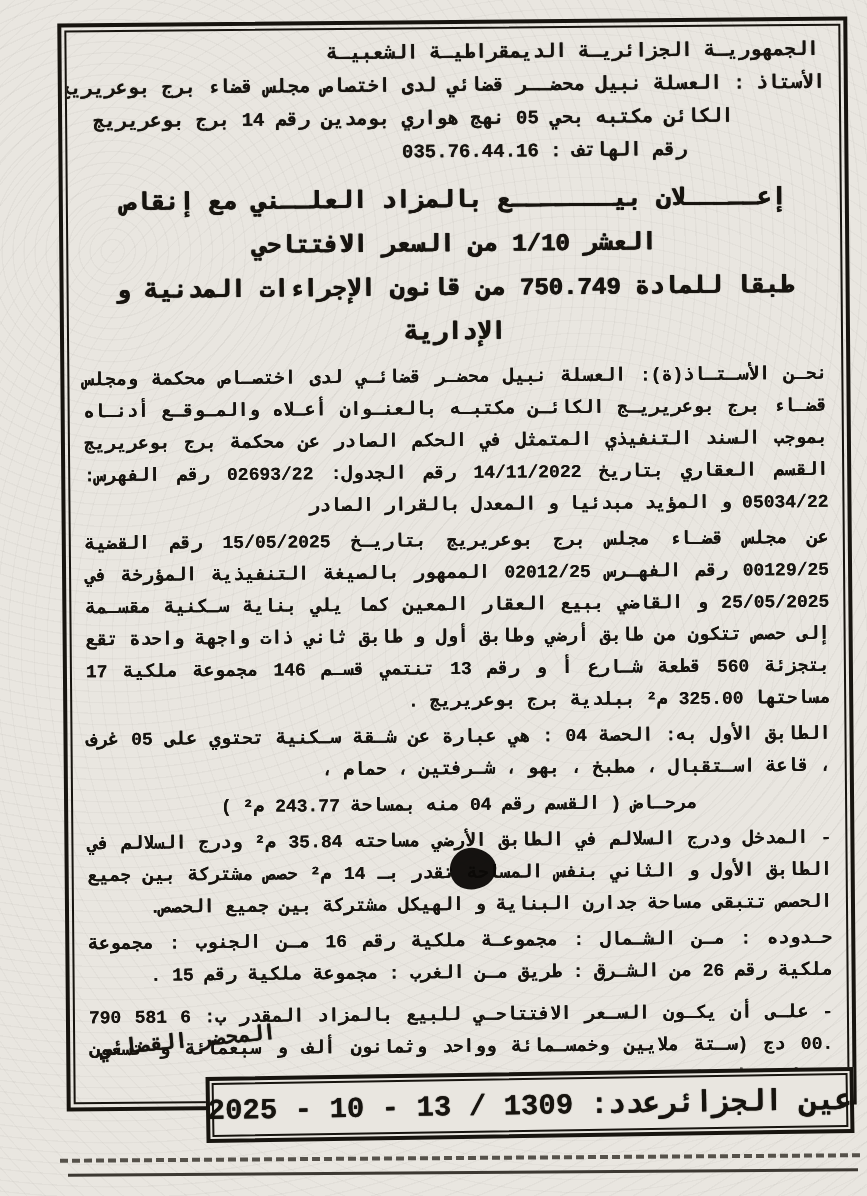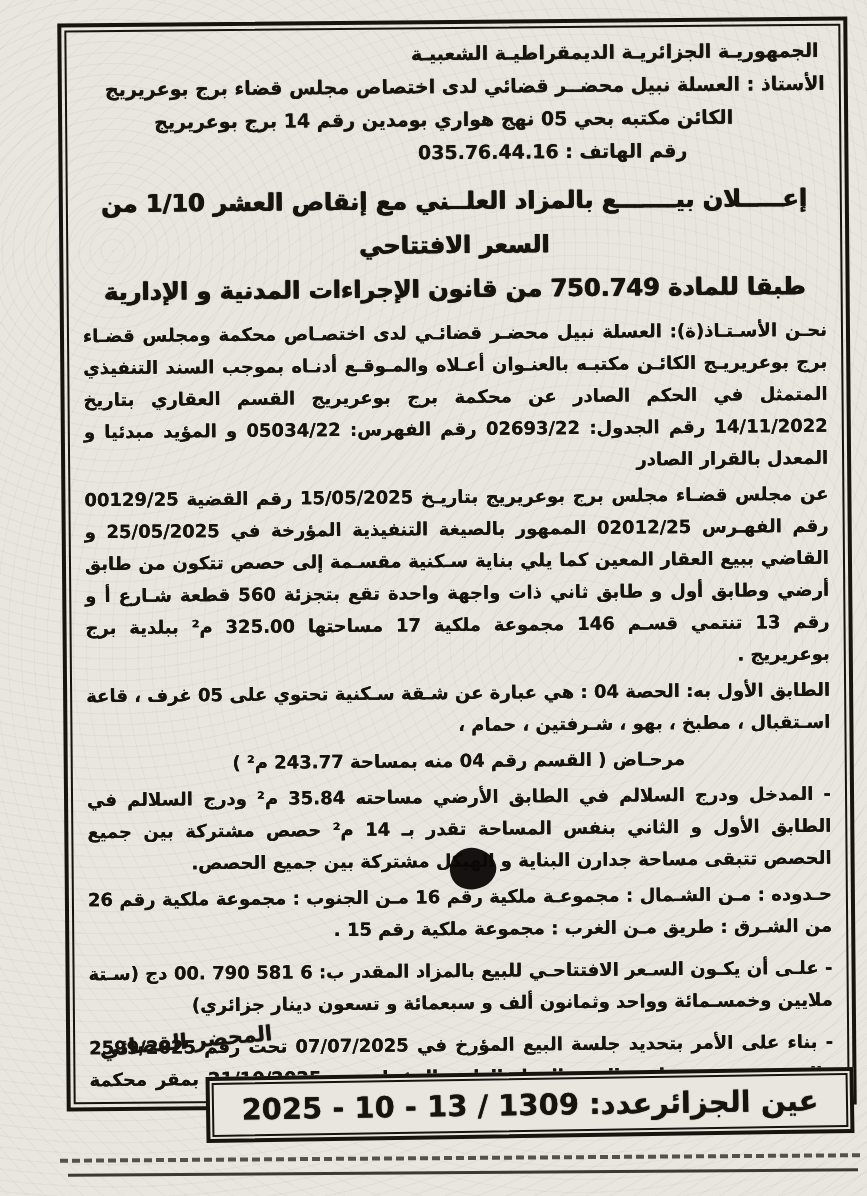--- a/index.html
+++ b/index.html
@@ -9,21 +9,21 @@
   html,body{margin:0;padding:0;}
   body{
     width:867px;height:1196px;position:relative;overflow:hidden;
     background:var(--paper);
     background-image:
       repeating-radial-gradient(circle at 13% 21%, rgba(40,35,30,.035) 0 1px, transparent 1.6px 11px),
       repeating-radial-gradient(circle at 67% 54%, rgba(40,35,30,.03) 0 1px, transparent 1.4px 13px);
     font-family:"DejaVu Sans", sans-serif;
     color:var(--ink);
   }
-  .page{position:absolute;inset:0;}
+  .page{position:absolute;inset:0;font-family:Liberation Mono, monospace;}
 
   
   .frame-outer{
     position:absolute;left:62px;top:20px;width:790px;height:1088px;
     border:4px solid var(--ink);
     transform:rotate(-0.5deg);
     box-sizing:border-box;
   }
   .frame-inner{
     position:absolute;inset:3px;

